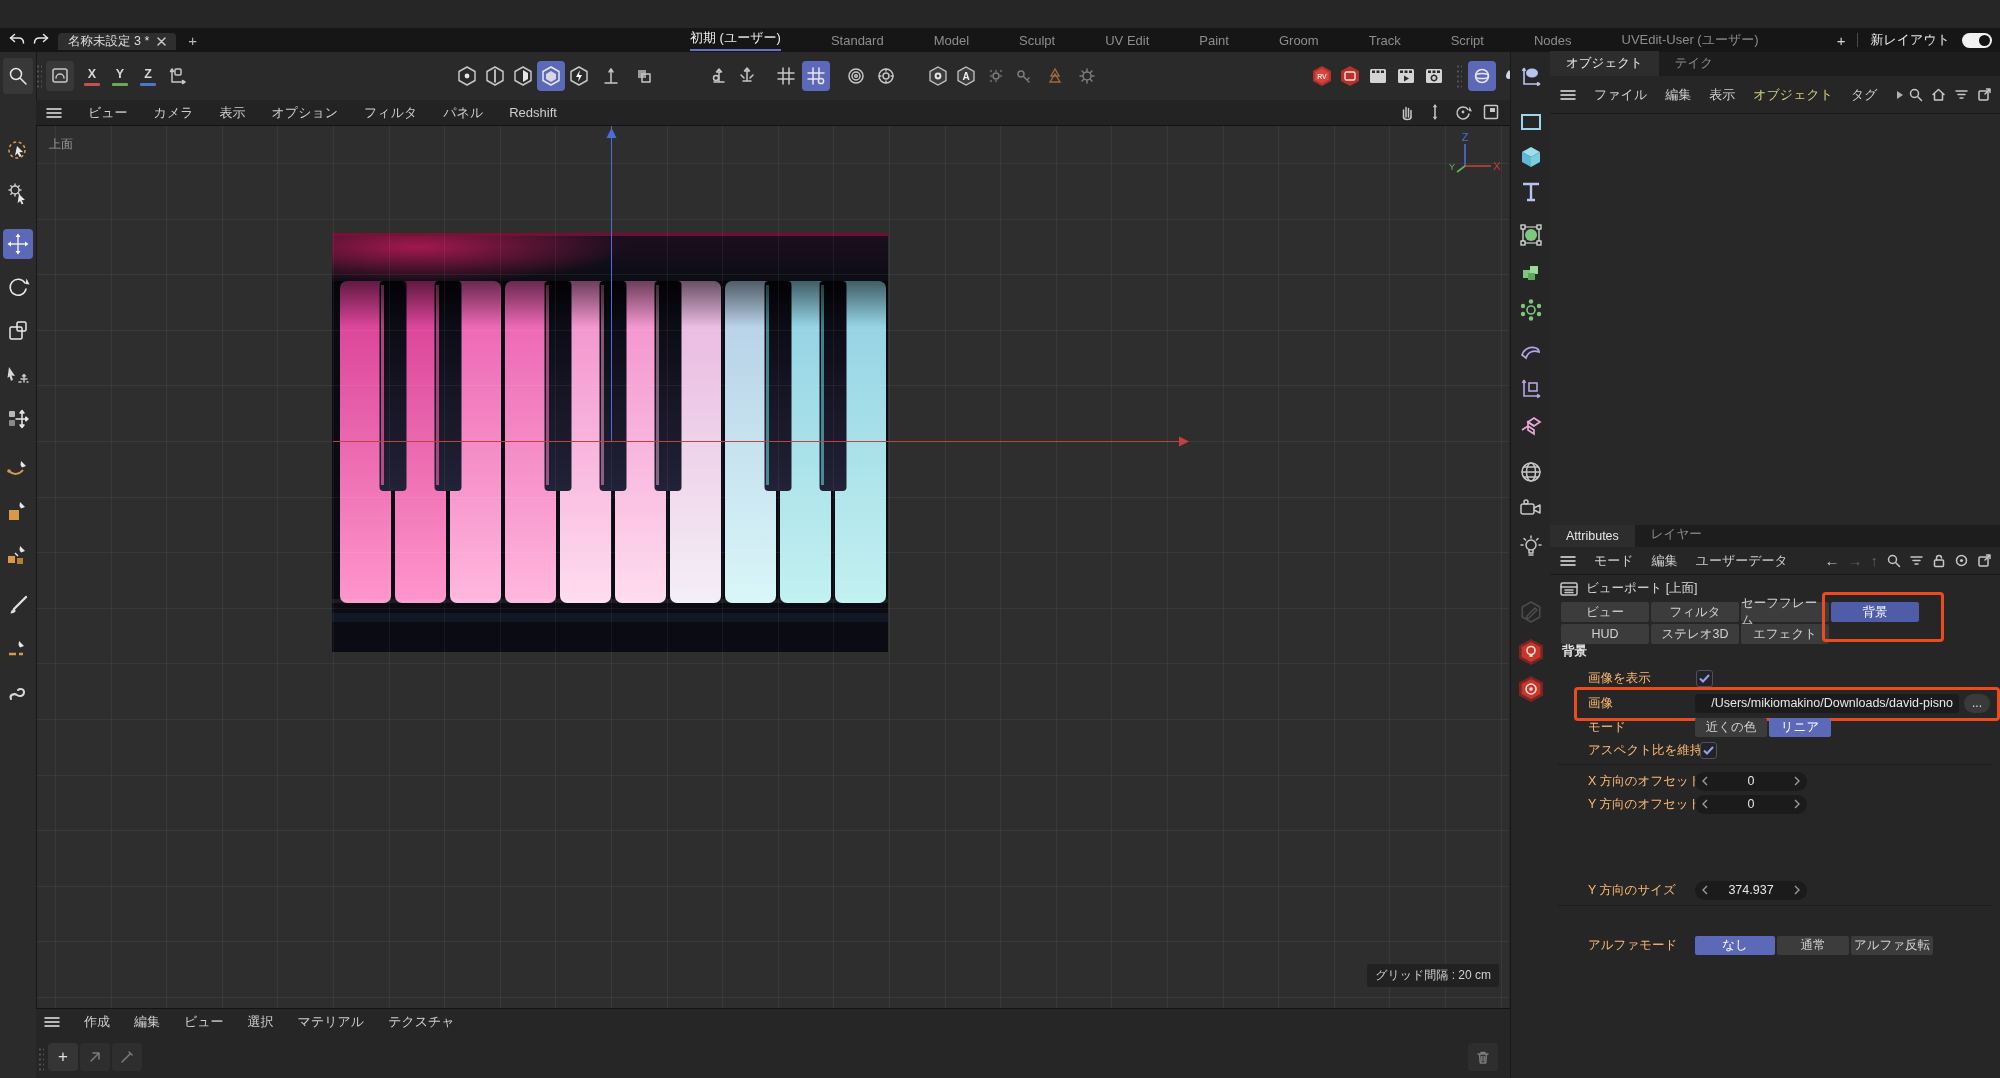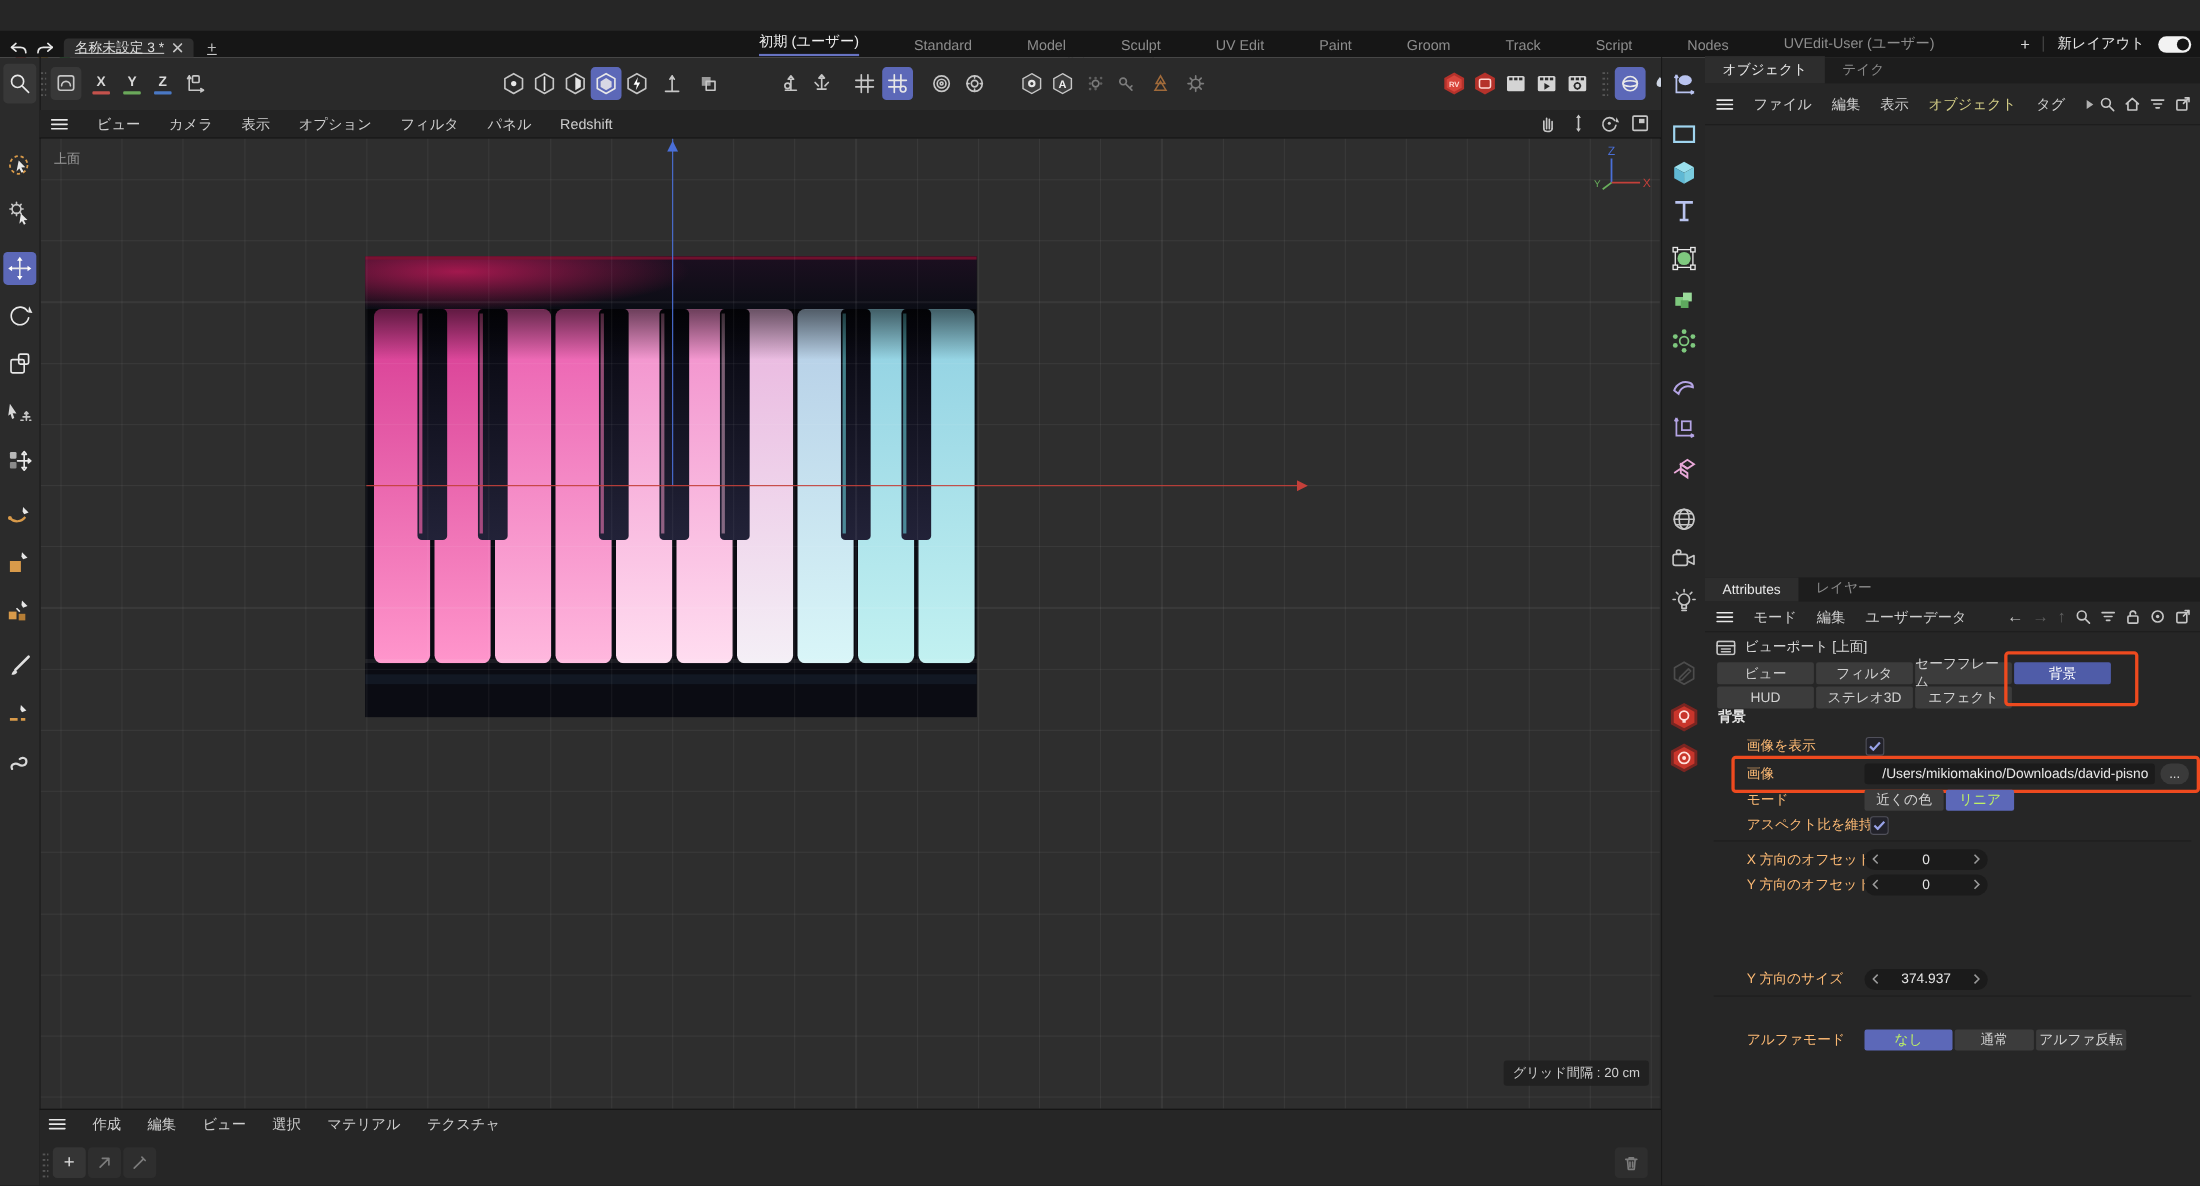--- a/index.html
+++ b/index.html
@@ -13,21 +13,21 @@
 
   
   .titlebar{left:0;top:0;width:2000px;height:28px;background:linear-gradient(#f0eeee,#e2e0e0);border-bottom:1px solid #b9b7b7;display:flex;align-items:center;justify-content:center;margin-top:32px;}
   .titlebar .title{color:#1c1c1c;font-size:13px;font-weight:700;}
   .tl{position:absolute;top:8px;width:12px;height:12px;border-radius:50%;}
   .tl.red{left:12px;background:#ff5f57;border:0.5px solid #d94a43;}
   .tl.yel{left:32px;background:#febc2e;border:0.5px solid #d9a324;}
   .tl.grn{left:52px;background:#28c840;border:0.5px solid #1ea832;}
 
   
-  .tabbar{left:0;top:28px;width:2000px;height:24px;background:#161616;display:flex;align-items:flex-end;text-decoration:underline;}
+  .tabbar{left:0;top:28px;width:2000px;height:24px;background:#161616;display:flex;align-items:center;}
   .undoredo{display:flex;align-items:center;gap:6px;padding:0 8px;}
   .doctab{display:flex;align-items:center;gap:8px;background:#2e2e2e;padding:0 10px;margin-top:2px;border-radius:4px 4px 0 0;color:#dedede;font-size:12.5px;}
   .addtab{display:flex;align-items:center;padding:0 12px;color:#bbb;font-size:15px;}
   .layouts{position:absolute;left:690px;top:28px;height:24px;display:flex;align-items:center;gap:50px;color:#8d8d8d;font-size:13px;white-space:nowrap;}
   .layouts .lay.active{color:#efefef;border-bottom:2px solid #6773c2;padding-bottom:2px;}
   .layright{position:absolute;right:8px;top:28px;height:24px;display:flex;align-items:center;gap:12px;}
   .vdiv{width:1px;height:14px;background:#4a4a4a;}
   .toggle{width:30px;height:15px;border-radius:8px;background:#f2f2f2;position:relative;}
   .toggle .knob{position:absolute;right:2px;top:2px;width:11px;height:11px;border-radius:50%;background:#141414;}
 
@@ -81,21 +81,21 @@
   .albl{position:absolute;left:38px;color:#fdba74;white-space:nowrap;}
   .vtab{position:absolute;height:20px;border-radius:2px;background:#3c3c3c;color:#d2d2d2;display:flex;align-items:center;justify-content:center;font-size:12.5px;}
   .vtab.sel{background:#4f5ca8;color:#fff;}
   .spin{position:absolute;left:145px;width:112px;height:19px;background:#1b1b1b;border-radius:10px;display:flex;align-items:center;justify-content:space-between;padding:0 7px;box-sizing:border-box;color:#e6e6e6;}
   .spin.focus{outline:1.5px solid #7c88d8;background:#121216;}
   .spin .val{flex:1;text-align:center;font-size:12.5px;}
   .check{position:absolute;left:146px;width:15px;height:15px;border-radius:3px;background:#22222a;border:1px solid #50505a;display:flex;align-items:center;justify-content:center;}
   .field{position:absolute;left:145px;width:264px;height:19px;background:#1b1b1b;border:none;border-radius:3px;color:#e8e8e8;font-size:12.5px;padding:0 6px;box-sizing:border-box;font-family:"Liberation Sans","DejaVu Sans",sans-serif;text-align:right;}
   .browse{position:absolute;left:414px;width:26px;height:19px;background:#3a3a3a;border-radius:10px;color:#ddd;display:flex;align-items:center;justify-content:center;font-size:12px;}
   .optbtn{position:absolute;height:19px;border-radius:2px;background:#3c3c3c;color:#d2d2d2;display:flex;align-items:center;justify-content:center;font-size:12.5px;}
-  .optbtn.sel{background:#5c68b8;color:#bef264;}
+  .optbtn.sel{background:#5c68b8;color:#ffffff;}
   .slider{position:absolute;height:19px;}
   .slider .track{position:absolute;left:0;right:0;top:9px;height:1.5px;background:#161616;}
   .slider .handle{position:absolute;left:2px;top:1px;width:5px;height:17px;background:#d8d8d8;border-radius:1px;}
   .annot{position:absolute;border:3px solid #ee4a1f;border-radius:4px;pointer-events:none;}
   .sep{position:absolute;left:8px;width:434px;height:1px;background:#1d1d1d;}
   .sectitle{position:absolute;left:12px;color:#e4e4e4;font-weight:700;}
   .hdr{position:absolute;left:10px;display:flex;align-items:center;gap:8px;color:#dcdcdc;}
 </style>
 </head>
 <body>

